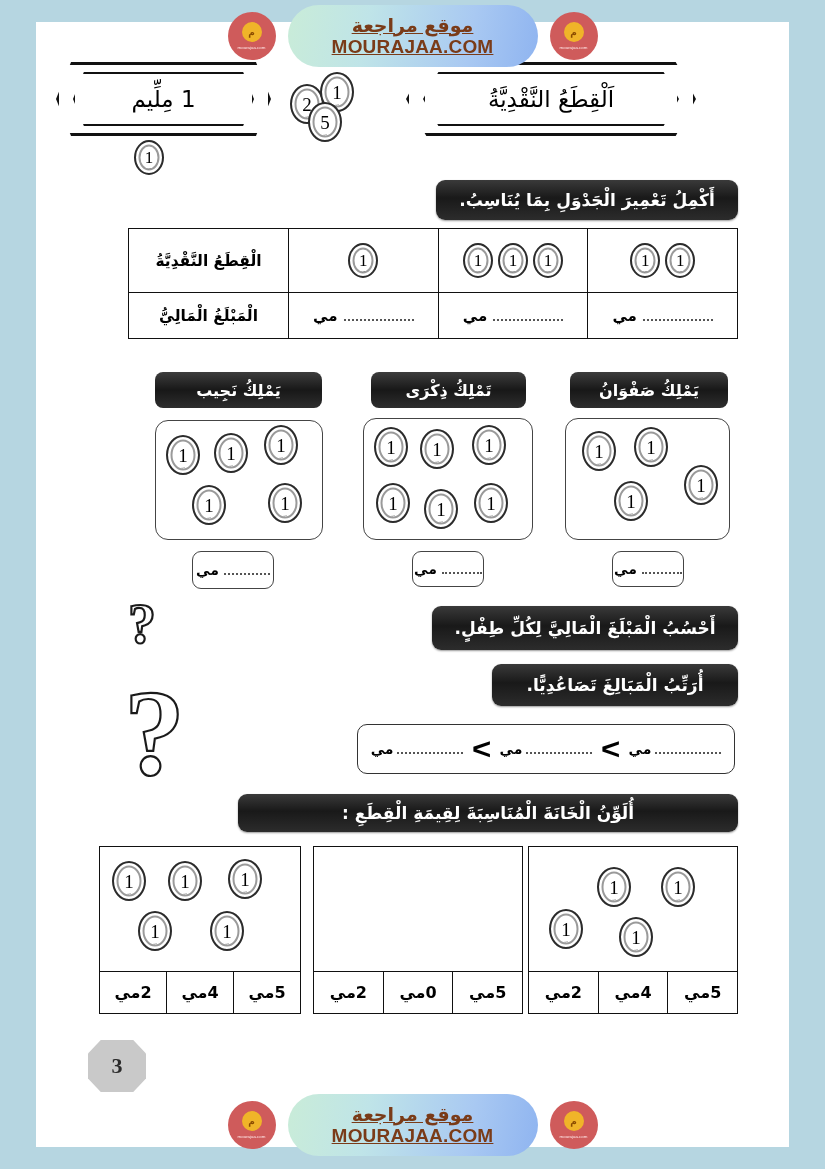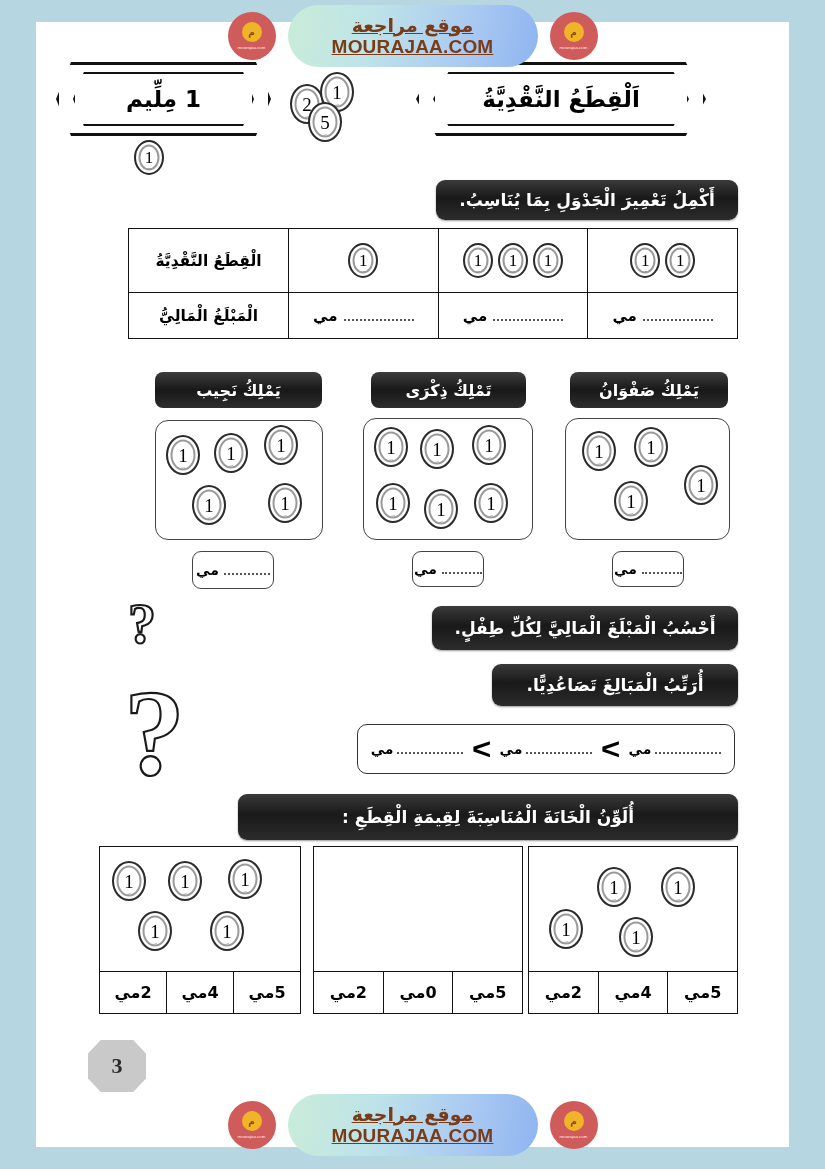--- a/index.html
+++ b/index.html
@@ -104,25 +104,25 @@
     clip-path: polygon(0% 50%, 7% 0%, 93% 0%, 100% 50%, 93% 100%, 7% 100%);
   }
   .hexbox .inner {
     position: absolute;
     inset: 7px 14px;
     border: 2px solid #111;
     clip-path: polygon(0% 50%, 6% 0%, 94% 0%, 100% 50%, 94% 100%, 6% 100%);
   }
   .hexbox span {
     position: relative; z-index: 2;
-    font-size: 23px; font-weight: bold; color: #000;
+    font-size: 23px; font-weight: normal; color: #000;
     font-family: "DejaVu Sans", sans-serif;
   }
 
-  #hex-title { right: 0; width: 290px; }
+  #hex-title { right: 10px; width: 290px; }
   #hex-unit  { left: 0;  width: 215px; }
 
   .coin-cluster {
     position: absolute;
     left: 234px; top: 8px;
     width: 90px; height: 84px;
   }
 
   
   .coin {
@@ -512,21 +512,21 @@
     <span class="dotline"></span>
     <span class="unit">مي</span>
   </div>
   <span class="gt">&gt;</span>
   <div class="order-slot">
     <span class="dotline"></span>
     <span class="unit">مي</span>
   </div>
 </div>
 
-<div class="banner" style="left:238px; top:794px; width:500px; height:46px;">أُلَوِّنُ الْخَانَةَ الْمُنَاسِبَةَ لِقِيمَةِ الْقِطَعِ :</div>
+<div class="banner" style="left:238px; top:794px; width:500px; height:38px;">أُلَوِّنُ الْخَانَةَ الْمُنَاسِبَةَ لِقِيمَةِ الْقِطَعِ :</div>
 
 <div class="cbox" style="left:528px; width:210px;">
   <div class="pad">
     <div class="coin sz-md" style="left:68px; top:20px;">
         <span class="v">1</span>
         <span class="mini">مي</span>
       </div>
     <div class="coin sz-md" style="left:132px; top:20px;">
         <span class="v">1</span>
         <span class="mini">مي</span>

